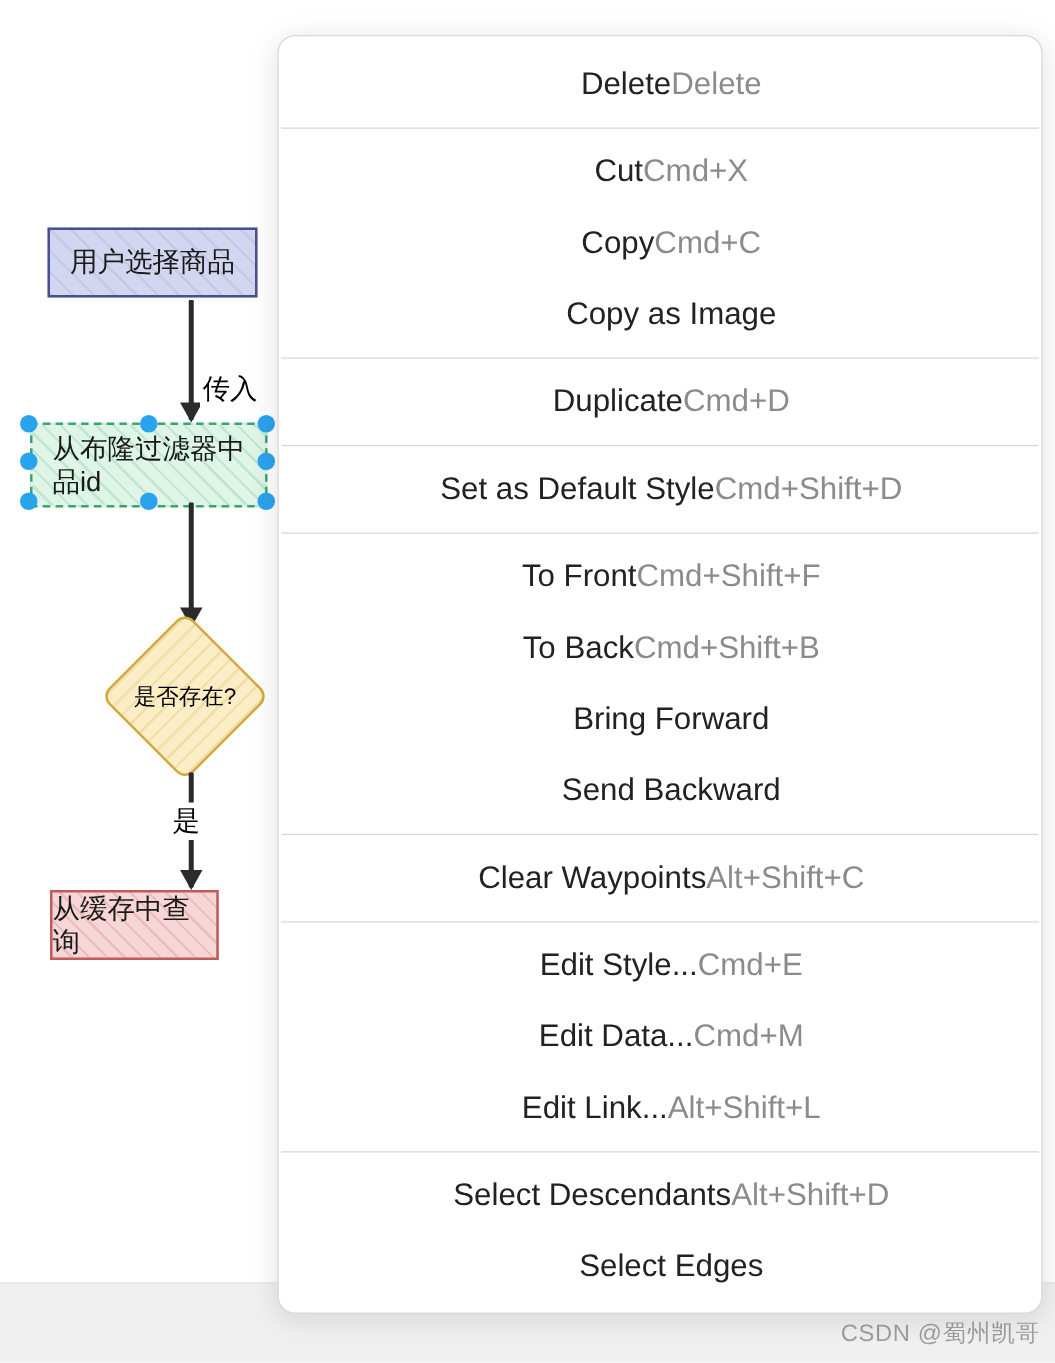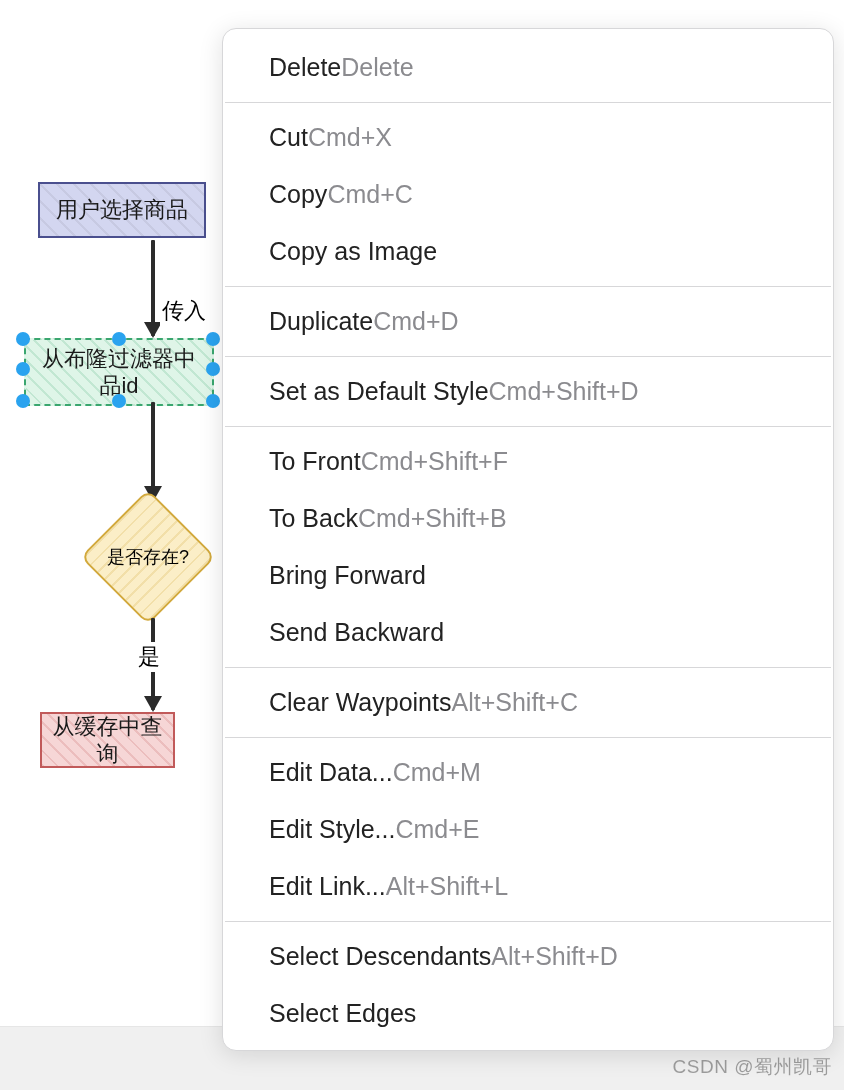--- a/index.html
+++ b/index.html
@@ -23,21 +23,21 @@
   .canvas .floor {
     position: absolute;
     left: 0; right: 0; top: 1026px; height: 64px;
     background: #f0f0f0;
     border-top: 1px solid #e6e6e6;
   }
 
   .node {
     position: absolute;
     display: flex; align-items: center; justify-content: center;
-    text-align: center;
+    text-align: left;
     font-size: 22px;
     color: #1a1a1a;
     white-space: pre-line;
     line-height: 1.25;
   }
   .hatched-bg {
     background-image: repeating-linear-gradient(45deg, rgba(0,0,0,0.06) 0 2px, transparent 2px 12px);
   }
 
   .node1 {
@@ -121,21 +121,21 @@
     background: #fff;
     border: 1px solid #d7d7d9;
     border-radius: 14px;
     box-shadow: 0 4px 24px rgba(0,0,0,0.12);
     padding: 10px 0 8px 0;
     font-size: 25px;
     color: #222;
   }
   .menu .item {
     display: flex;
-    justify-content: flex-start;
+    justify-content: center;
     align-items: center;
     padding: 14px 28px 14px 46px;
     cursor: default;
     user-select: none;
   }
   .menu .item .shortcut {
     color: #8b8b8f;
     font-size: 25px;
   }
   .menu .divider {
@@ -246,28 +246,28 @@
   </div>
   <div class="divider"></div>
 
   <div class="item">
     <span>Clear Waypoints</span>
     <span class="shortcut">Alt+Shift+C</span>
   </div>
   <div class="divider"></div>
 
   <div class="item">
+    <span>Edit Style...</span>
+    <span class="shortcut">Cmd+E</span>
+  </div>
+  <div class="item">
     <span>Edit Data...</span>
     <span class="shortcut">Cmd+M</span>
   </div>
   <div class="item">
-    <span>Edit Style...</span>
-    <span class="shortcut">Cmd+E</span>
-  </div>
-  <div class="item">
     <span>Edit Link...</span>
     <span class="shortcut">Alt+Shift+L</span>
   </div>
   <div class="divider"></div>
 
   <div class="item">
     <span>Select Descendants</span>
     <span class="shortcut">Alt+Shift+D</span>
   </div>
   <div class="item">

